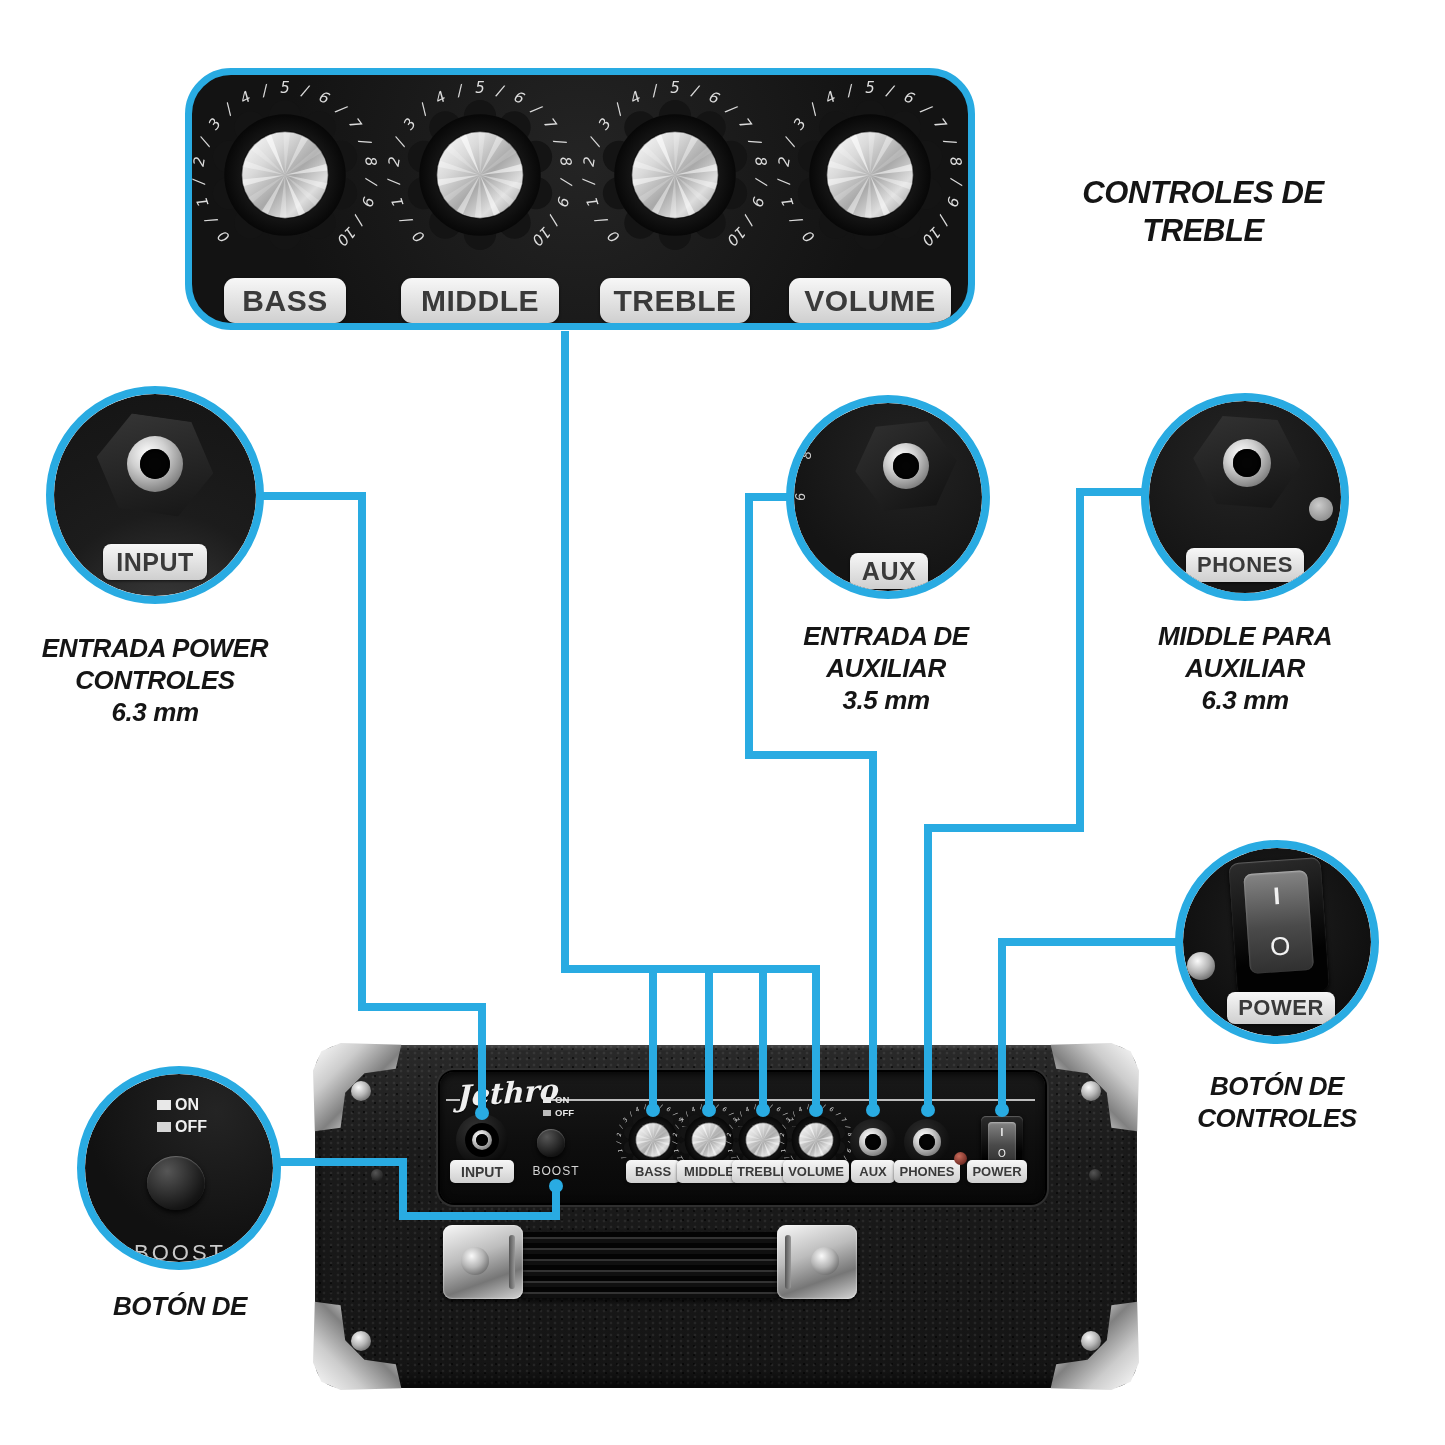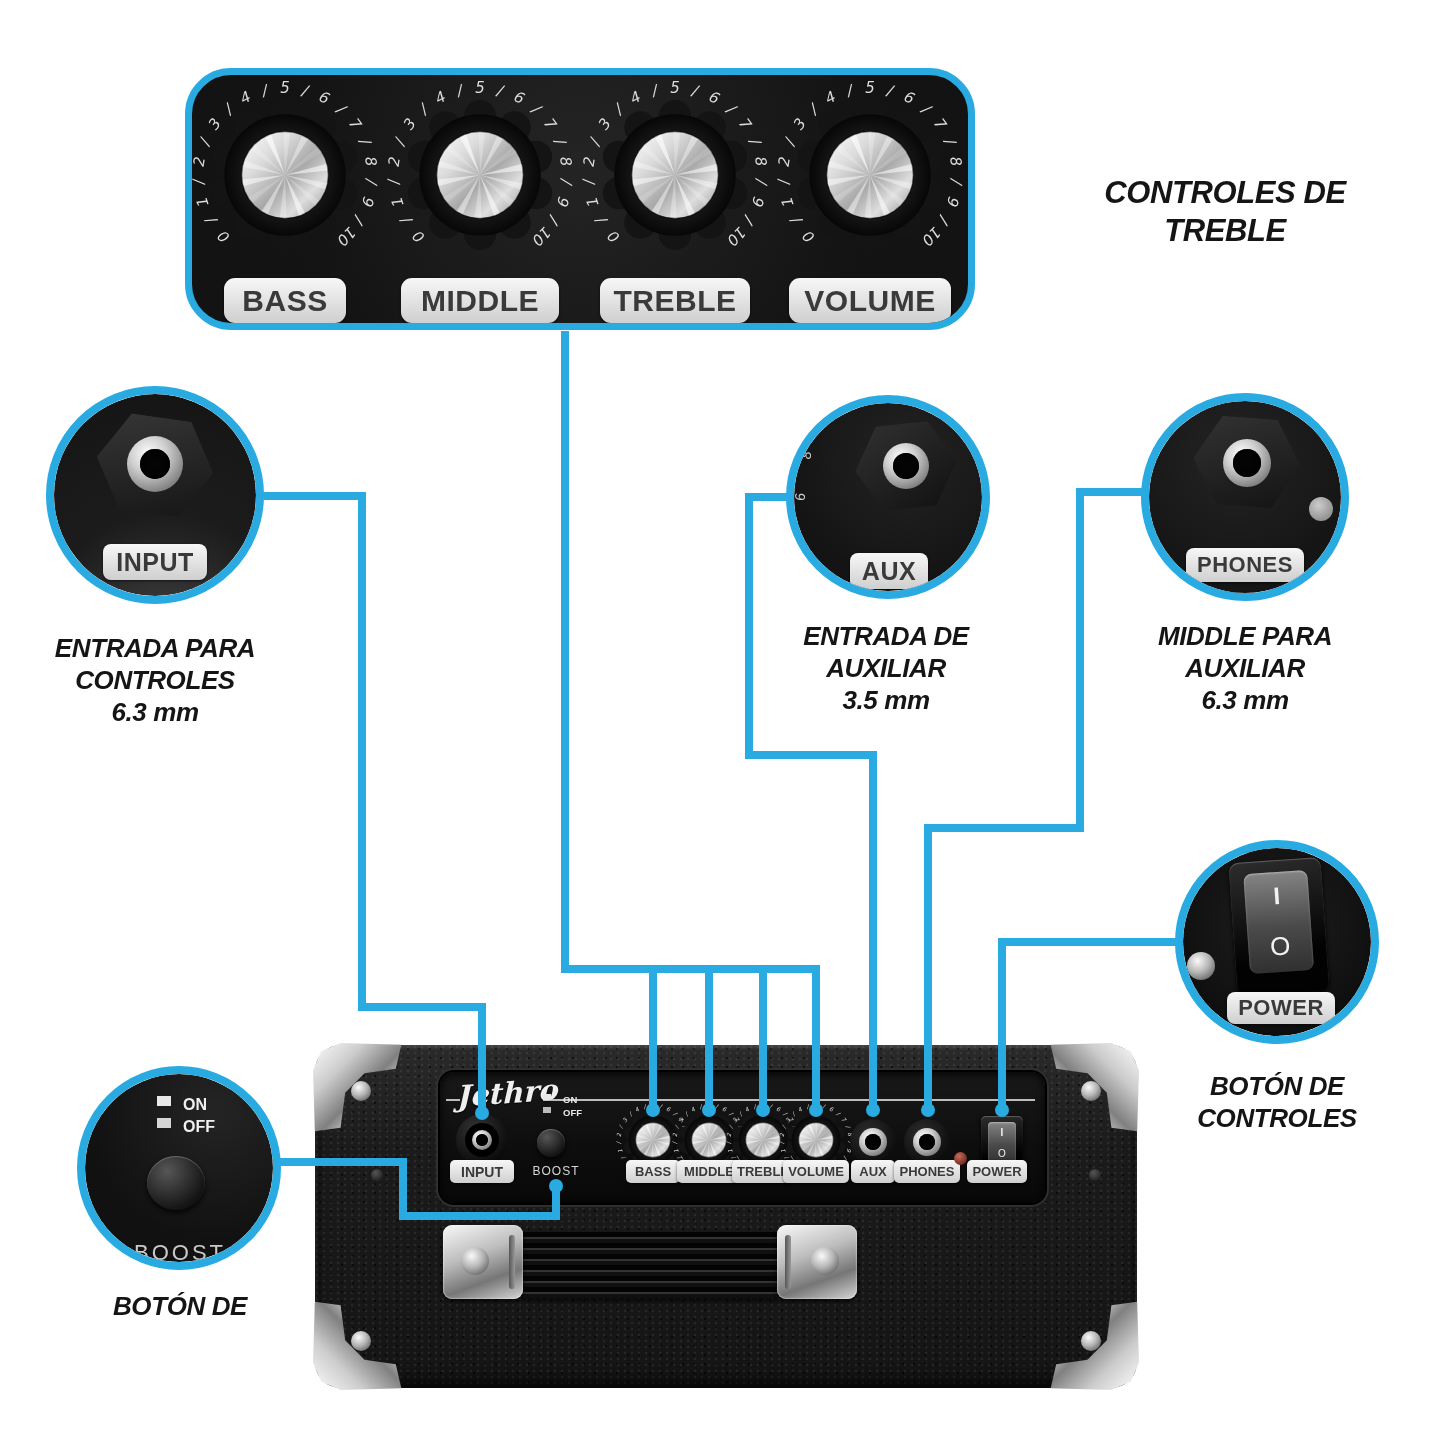--- a/index.html
+++ b/index.html
@@ -47,21 +47,21 @@
        background:linear-gradient(180deg,#191919,#0e0e0e 55%,#080808);
        box-shadow:0 0 0 2px #000, 0 0 0 4px #2f2f2f, inset 0 2px 8px rgba(0,0,0,.9);}
   .pinstripe{position:absolute;height:2px;background:#cfcfcf;opacity:.9;}
   #jethro{position:absolute;left:18px;top:4px;font-family:"DejaVu Serif",serif;
           font-style:italic;font-weight:bold;font-size:29px;color:#efefef;
           transform:rotate(-4deg) skewX(-6deg);text-shadow:0 1px 1px #000;}
   .jack{position:absolute;border-radius:50%;}
   .silver{background:radial-gradient(circle at 38% 32%,#ffffff,#d0d0d0 35%,#787878 80%,#a5a5a5);}
   .hole{background:#040404;box-shadow:inset 0 0 5px 2px #000;}
   .hex{position:absolute;clip-path:polygon(25% 5%,75% 5%,99% 50%,75% 95%,25% 95%,1% 50%);}
-  .legend-row{display:flex;align-items:flex-start;gap:12px;}
+  .legend-row{display:flex;align-items:center;gap:4px;}
   .legend-sq{display:inline-block;background:#e8e8e8;}
   .screw{position:absolute;border-radius:50%;
          background:radial-gradient(circle at 38% 32%,#fafafa,#b5b5b5 45%,#616161 85%);}
   .corner{position:absolute;width:92px;height:92px;z-index:3;
           background:linear-gradient(135deg,#fdfdfd 0%,#cccccc 28%,#808080 52%,#ececec 74%,#9b9b9b 100%);
           clip-path:polygon(2% 96%,0% 30%,9% 9%,30% 0%,96% 2%,90% 28%,56% 33%,35% 54%,30% 92%);}
   .bracket{position:absolute;width:80px;height:74px;border-radius:9px;z-index:2;
            background:linear-gradient(160deg,#f8f8f8,#bdbdbd 40%,#767676 70%,#d6d6d6);
            box-shadow:0 2px 4px rgba(0,0,0,.8), inset 0 0 2px #fff;}
   .bracket .slot{position:absolute;top:10px;bottom:10px;width:6px;border-radius:3px;
@@ -321,35 +321,35 @@
           <polygon points="678,100 718.8085047122522,114.77247247924637 720.6170081310256,108.20674222576127" fill="#ffffff" fill-opacity="0.4"></polygon>
           <circle cx="678" cy="100" r="43.4" fill="none" stroke="rgba(0,0,0,.5)" stroke-width="1.5"></circle>
         </g>
       </svg>
     <div class="chip chip-lg" style="left:32px;top:203px;width:122px;">BASS</div>
     <div class="chip chip-lg" style="left:209px;top:203px;width:158px;">MIDDLE</div>
     <div class="chip chip-lg" style="left:408px;top:203px;width:150px;">TREBLE</div>
     <div class="chip chip-lg" style="left:597px;top:203px;width:162px;">VOLUME</div>
   </div>
 
-  <div class="caption hdr" style="left:1075px;top:174px;width:300px;">
+  <div class="caption hdr" style="left:1053px;top:174px;width:300px;">
     <div>CONTROLES DE</div>
     <div>TREBLE</div>
   </div>
 
   <div class="callout" style="left:46px;top:386px;width:218px;height:218px;">
     <div class="c-inner" style="background:radial-gradient(circle at 55% 118%,#404040,#1c1c1c 45%,#141414);">
       <div class="hex" style="left:41px;top:18px;width:120px;height:106px;transform:rotate(8deg);background:linear-gradient(160deg,#383838,#141414);"></div>
       <div class="jack silver" style="left:73px;top:42px;width:56px;height:56px;"></div>
       <div class="jack hole" style="left:86px;top:55px;width:30px;height:30px;"></div>
       <div class="chip chip-md" style="left:49px;top:150px;width:104px;font-size:25px;">INPUT</div>
     </div>
   </div>
   <div class="caption" style="left:25px;top:632px;width:260px;">
-    <div>ENTRADA PARA</div>
+    <div>ENTRADA POWER</div>
     <div>CONTROLES</div>
     <div>6.3 mm</div>
   </div>
 
   <div class="callout" style="left:786px;top:395px;width:204px;height:204px;">
     <div class="c-inner" style="background:radial-gradient(circle at 60% 30%,#232323,#141414 70%);">
       <span class="abs" style="left:8px;top:44px;color:#cfcfcf;font-style:italic;font-size:14px;transform:rotate(-80deg);">8</span>
       <span class="abs" style="left:2px;top:86px;color:#cfcfcf;font-style:italic;font-size:14px;transform:rotate(-95deg);">6</span>
       <div class="jack" style="left:77px;top:26px;width:70px;height:78px;background:radial-gradient(circle,#101010,#060606);"></div>
       <div class="hex" style="left:60px;top:16px;width:104px;height:94px;transform:rotate(-6deg);background:linear-gradient(150deg,#323232,#101010);"></div>

